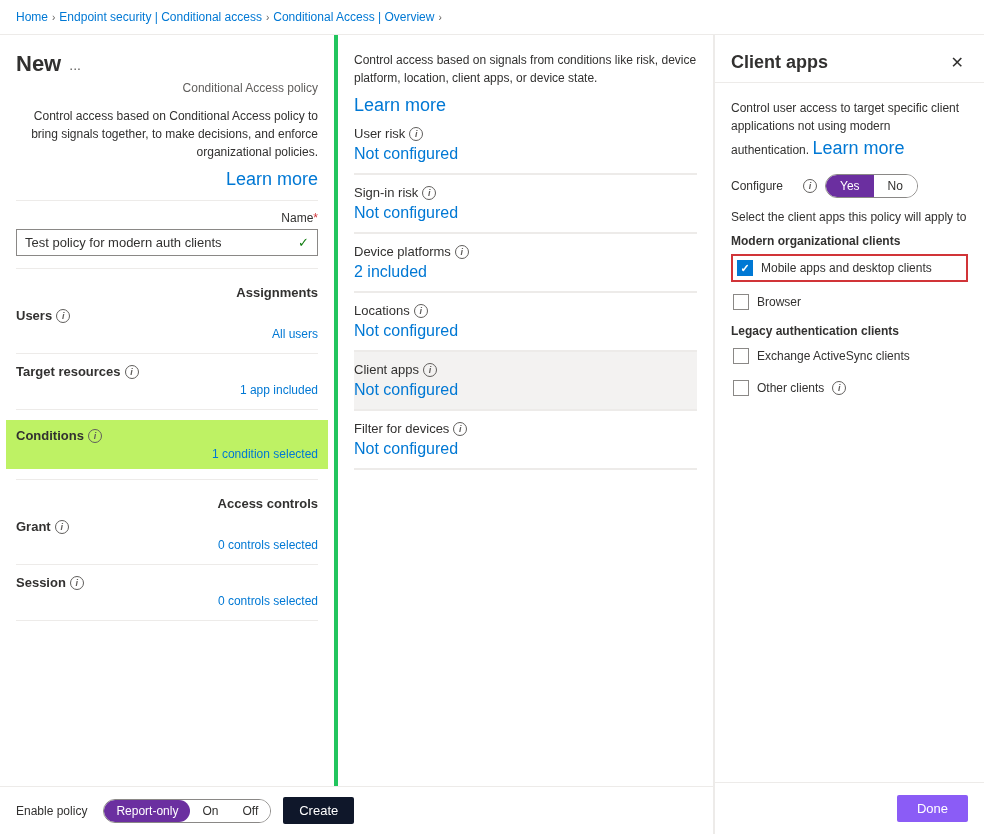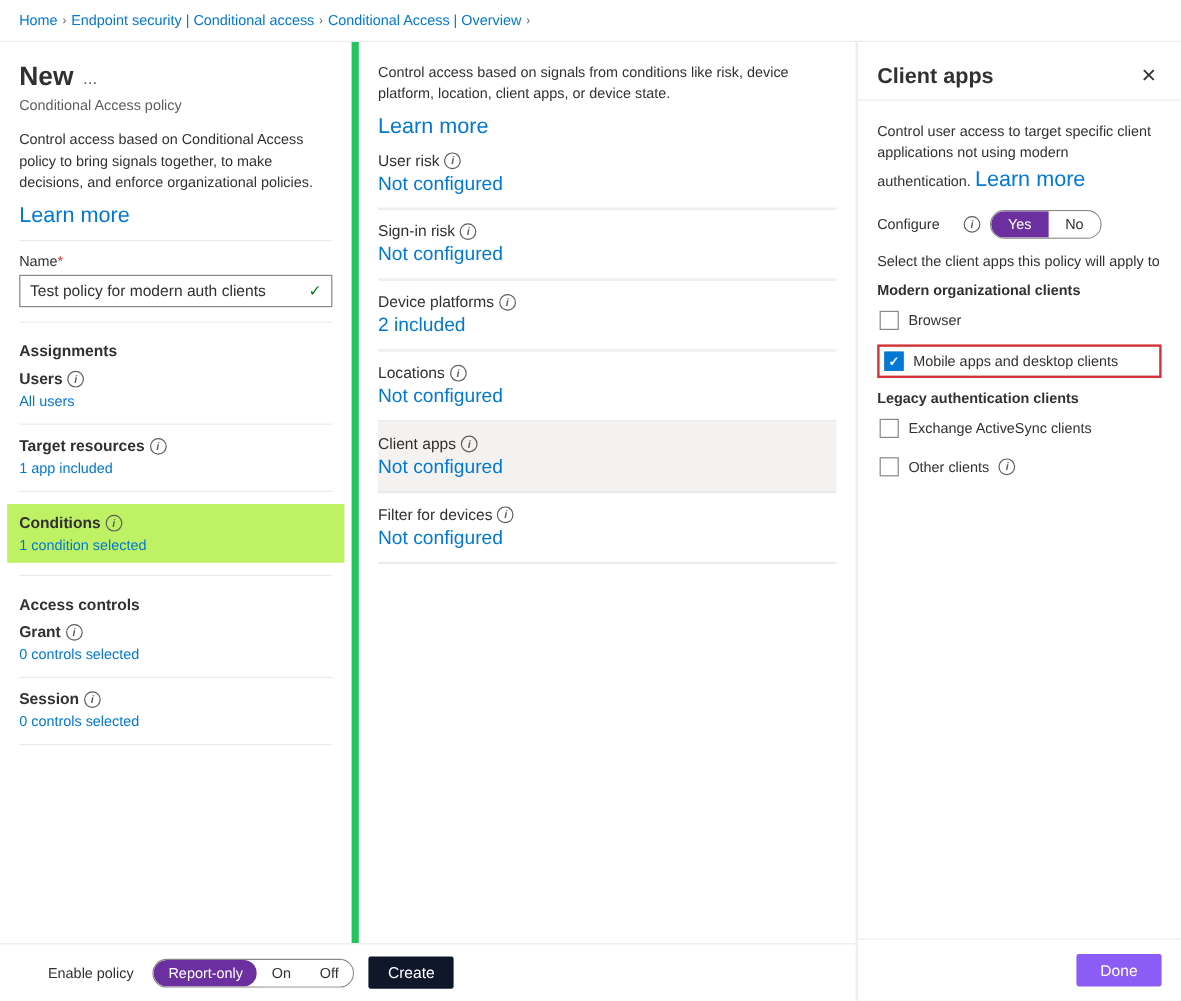--- a/index.html
+++ b/index.html
@@ -9,21 +9,21 @@
     .breadcrumb span { color: #605e5c; }
     .breadcrumb a { color: #0078d4; text-decoration: none; }
     .chevron { color: #605e5c; font-size: 10px; }
 
     .main-area { display: flex; flex: 1; overflow: hidden; }
 
     .content-panel { flex: 1; background: #fff; display: flex; flex-direction: column; overflow: hidden; border-right: 1px solid #edebe9; }
 
     .content-body { flex: 1; display: flex; overflow: hidden; }
 
-    .left-column { width: 299px; padding: 16px; border-right: 6px solid #22c55e; overflow-y: auto; flex-shrink: 0; }
+    .left-column { width: 338px; padding: 16px; border-right: 4px solid #22c55e; overflow-y: auto; flex-shrink: 0; text-align: right; }
     .right-column { flex: 1; padding: 16px; overflow-y: auto; }
 
     .page-title { font-size: 22px; font-weight: 600; color: #323130; margin-bottom: 2px; }
     .page-subtitle { font-size: 12px; color: #605e5c; margin-bottom: 12px; }
 
     .description { font-size: 12px; color: #323130; line-height: 1.5; margin-bottom: 8px; }
     .learn-more { color: #0078d4; text-decoration: none; font-size: 18px; }
 
     .section-label { font-size: 13px; font-weight: 600; color: #323130; margin-top: 16px; margin-bottom: 8px; }
     .field-label { font-size: 12px; color: #323130; margin-bottom: 4px; }
@@ -44,21 +44,21 @@
 
     
     .condition-row { padding: 10px 0; border-bottom: 1px solid #edebe9; cursor: pointer; }
     .condition-row.active { background: #f3f2f1; }
     .condition-title { font-size: 13px; font-weight: 500; color: #323130; display: flex; align-items: center; gap: 4px; margin-bottom: 4px; }
     .condition-value { color: #0078d4; font-size: 16px; }
     .condition-value.not-configured { color: #0078d4; }
 
     
     .bottom-bar { background: #fff; border-top: 1px solid #edebe9; padding: 10px 16px; display: flex; align-items: center; gap: 12px; }
-    .enable-policy-label { font-size: 12px; color: #323130; margin-right: 4px; margin-left: 24px; }
+    .enable-policy-label { font-size: 12px; color: #323130; margin-right: 4px; }
     .toggle-group { display: flex; border: 1px solid #8a8886; border-radius: 20px; overflow: hidden; }
     .toggle-option { padding: 4px 12px; font-size: 12px; cursor: pointer; background: #fff; color: #323130; border: none; }
     .toggle-option.active { background: #6b2fa0; color: #fff; border-radius: 20px; }
     .btn-create { background: #0f172a; color: #fff; border: none; padding: 6px 16px; font-size: 13px; cursor: pointer; border-radius: 2px; }
 
     
     .side-panel { width: 270px; background: #fff; border-left: 1px solid #edebe9; display: flex; flex-direction: column; overflow: hidden; }
     .side-panel-header { display: flex; justify-content: space-between; align-items: center; padding: 16px 16px 8px 16px; border-bottom: 1px solid #edebe9; }
     .side-panel-title { font-size: 18px; font-weight: 600; color: #323130; }
     .close-btn { background: none; border: none; font-size: 16px; cursor: pointer; color: #323130; padding: 2px 4px; }
@@ -252,28 +252,28 @@
         <div class="yes-no-toggle">
           <button class="yes-no-option active-yes">Yes</button>
           <button class="yes-no-option">No</button>
         </div>
       </div>
 
       <p class="apply-label">Select the client apps this policy will apply to</p>
 
       <div class="category-label">Modern organizational clients</div>
 
+      <div class="checkbox-row highlighted">
+        <div class="checkbox-input checked"></div>
+        <span class="checkbox-label">Mobile apps and desktop clients</span>
+      </div>
+
       <div class="checkbox-row">
         <div class="checkbox-input"></div>
         <span class="checkbox-label">Browser</span>
-      </div>
-
-      <div class="checkbox-row highlighted">
-        <div class="checkbox-input checked"></div>
-        <span class="checkbox-label">Mobile apps and desktop clients</span>
       </div>
 
       <div class="category-label">Legacy authentication clients</div>
 
       <div class="checkbox-row">
         <div class="checkbox-input"></div>
         <span class="checkbox-label">Exchange ActiveSync clients</span>
       </div>
 
       <div class="checkbox-row">

